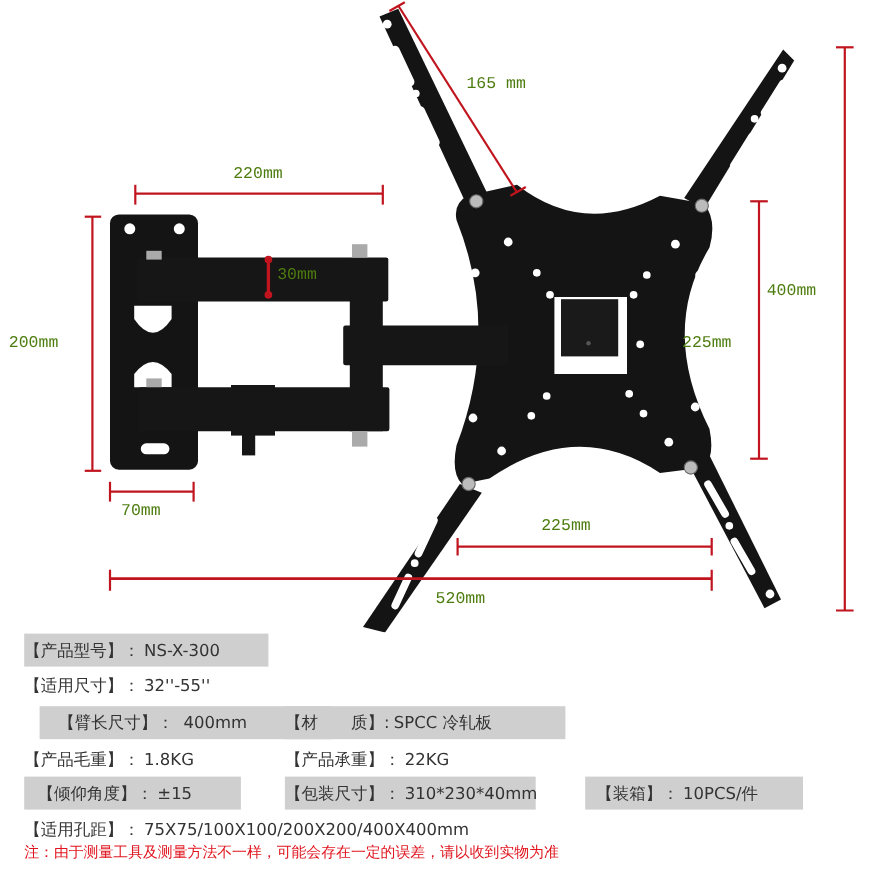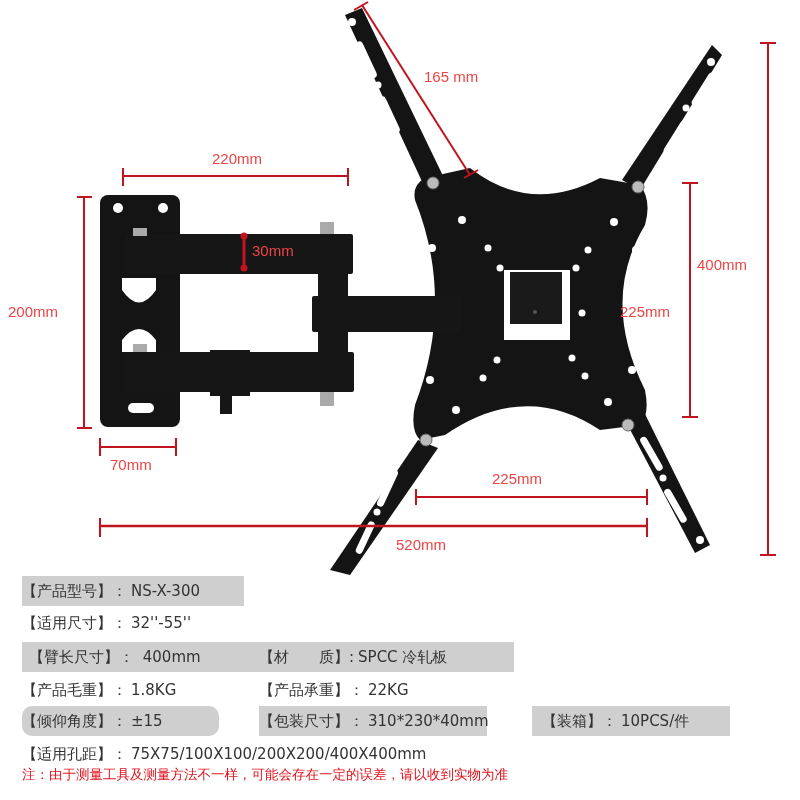--- a/index.html
+++ b/index.html
@@ -1,18 +1,18 @@
 <!DOCTYPE html>
 <html><head>
   <meta charset="utf-8">
   <style>
     html, body { margin: 0; padding: 0; background: #ffffff; }
     body { width: 800px; height: 800px; position: relative; overflow: hidden; font-family: "DejaVu Sans", sans-serif; color: #111; }
     #illustration { position: absolute; left: 0; top: 0; width: 800px; height: 575px; }
-    .dim-label { position: absolute; font-family: Liberation Sans, sans-serif; font-size: 15px; color: #ef4444; white-space: nowrap; }
+    .dim-label { position: absolute; font-family: Liberation Mono, monospace; font-size: 15px; color: #4d7c0f; white-space: nowrap; }
     .spec { position: absolute; height: 30px; line-height: 30px; font-size: 15px; color: #333; white-space: nowrap; padding-left: 22px; box-sizing: border-box; }
     .spec.shaded { background: #cfcfcf; }
     .spec .k { letter-spacing: 0px; }
     .spec .v { margin-left: 4px; }
     .note { position: absolute; left: 22px; top: 766px; font-size: 13.5px; color: #e0141e; white-space: nowrap; }
   </style>
 </head>
 <body>
 
 <svg id="illustration" viewBox="0 0 800 575" xmlns="http://www.w3.org/2000/svg">
@@ -152,33 +152,33 @@
 <div class="dim-label" style="left:620px;top:303px;">225mm</div>
 <div class="dim-label" style="left:492px;top:470px;">225mm</div>
 <div class="dim-label" style="left:396px;top:536px;">520mm</div>
 
 <div class="spec shaded" style="left:22px;top:576px;width:222px;padding-left:0;">
   <span class="k">【产品型号】</span><span>：</span><span class="v">NS-X-300</span>
 </div>
 <div class="spec" style="left:22px;top:608px;width:222px;padding-left:0;">
   <span class="k">【适用尺寸】</span><span>：</span><span class="v">32''-55''</span>
 </div>
-<div class="spec shaded" style="left:22px;top:642px;width:266px;padding-left:7px;">
+<div class="spec shaded" style="left:36px;top:642px;width:266px;padding-left:17px;">
   <span class="k">【臂长尺寸】</span><span>：</span><span class="v"> 400mm</span>
 </div>
 <div class="spec shaded" style="left:259px;top:642px;width:255px;padding-left:0;">
   <span class="k">【材　　质】</span><span>:</span><span class="v">SPCC 冷轧板</span>
 </div>
 <div class="spec" style="left:22px;top:675px;width:222px;padding-left:0;">
   <span class="k">【产品毛重】</span><span>：</span><span class="v">1.8KG</span>
 </div>
 <div class="spec" style="left:259px;top:675px;width:255px;padding-left:0;">
   <span class="k">【产品承重】</span><span>：</span><span class="v">22KG</span>
 </div>
-<div class="spec shaded" style="left:22px;top:706px;width:197px;padding-left:0;border-radius:10px;">
+<div class="spec shaded" style="left:22px;top:706px;width:197px;padding-left:12px;">
   <span class="k">【倾仰角度】</span><span>：</span><span class="v">±15</span>
 </div>
 <div class="spec shaded" style="left:259px;top:706px;width:228px;padding-left:0;">
   <span class="k">【包装尺寸】</span><span>：</span><span class="v">310*230*40mm</span>
 </div>
 <div class="spec shaded" style="left:532px;top:706px;width:198px;padding-left:10px;">
   <span class="k">【装箱】</span><span>：</span><span class="v">10PCS/件</span>
 </div>
 <div class="spec" style="left:22px;top:739px;width:560px;padding-left:0;">
   <span class="k">【适用孔距】</span><span>：</span><span class="v">75X75/100X100/200X200/400X400mm</span>

